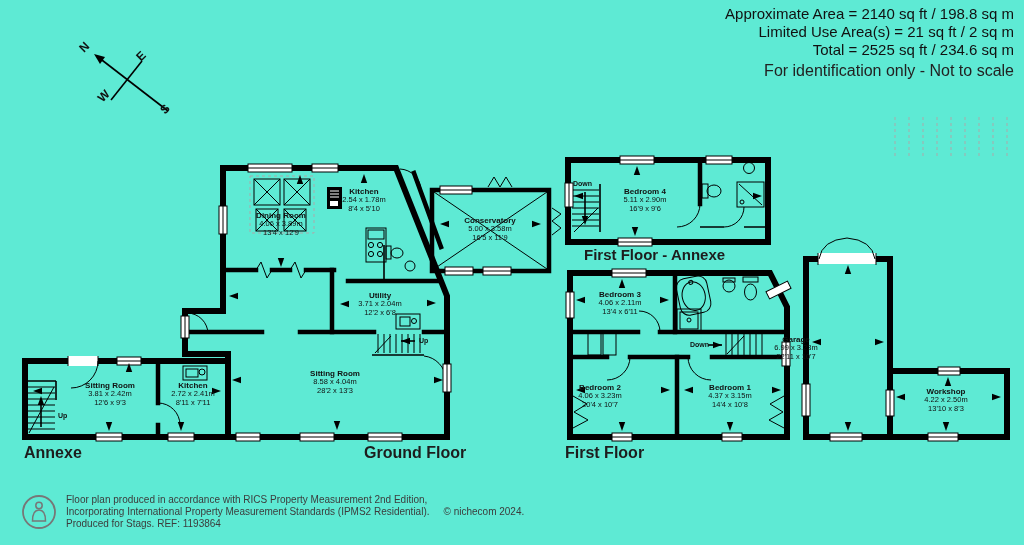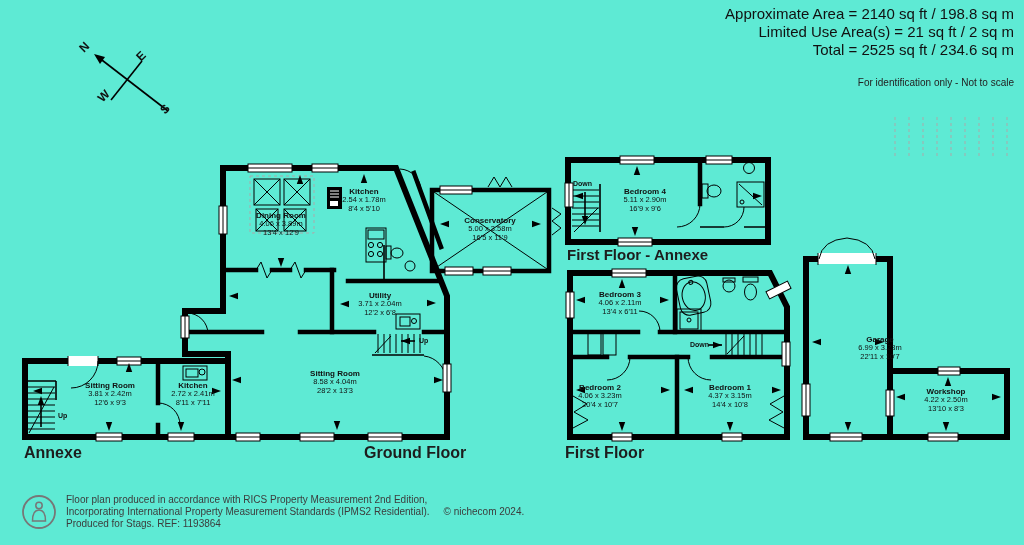--- a/index.html
+++ b/index.html
@@ -9,21 +9,21 @@
   .w6{stroke:#000;stroke-width:6;fill:none;stroke-linecap:square;}
   .w4{stroke:#000;stroke-width:4.5;fill:none;stroke-linecap:square;}
   .t{stroke:#000;stroke-width:1;fill:none;}
   .t2{stroke:#000;stroke-width:1.6;fill:none;}
   .win{fill:#fff;stroke:#000;stroke-width:1;}
   .gap{fill:#fff;stroke:none;}
   .dash{stroke:#aaa;stroke-width:1;fill:none;stroke-dasharray:3,3;}
   .blk{fill:#000;stroke:none;}
   .hd{position:absolute;right:10px;top:5px;text-align:right;}
   .hd-line{font-size:15px;line-height:18px;color:#111;}
-  .hd-note{font-size:10px;color:#222;margin-top:18px;}
+  .hd-note{font-size:16px;color:#222;margin-top:3px;}
   .legend{position:absolute;left:886px;top:113px;width:134px;height:47px;
           border:1px dashed #999;display:flex;align-items:center;justify-content:center;
           text-align:center;font-weight:bold;font-size:12.5px;line-height:1.12;color:#111;}
   .rl{position:absolute;transform:translateX(-50%);text-align:center;white-space:nowrap;}
   .rn{font-weight:bold;font-size:8px;line-height:9px;color:#111;}
   .rd{font-size:7.5px;line-height:8.5px;color:#111;}
   .pl{position:absolute;font-weight:bold;font-size:16px;color:#1d1d1d;}
   .pl2{position:absolute;font-weight:bold;font-size:15px;color:#1d1d1d;}
   .sl{position:absolute;font-size:7px;font-weight:bold;color:#111;}
   .cl{position:absolute;font-weight:bold;font-size:12px;transform:rotate(-45deg);color:#111;}
@@ -372,40 +372,40 @@
 <div class="rl" style="left:600px;top:383px;">
   <div class="rn">Bedroom 2</div>
   <div class="rd">4.06 x 3.23m</div>
   <div class="rd">20'4 x 10'7</div>
 </div>
 <div class="rl" style="left:730px;top:383px;">
   <div class="rn">Bedroom 1</div>
   <div class="rd">4.37 x 3.15m</div>
   <div class="rd">14'4 x 10'8</div>
 </div>
-<div class="rl" style="left:880px;top:335px;">
+<div class="rl" style="left:796px;top:335px;">
   <div class="rn">Garage</div>
   <div class="rd">6.99 x 3.23m</div>
   <div class="rd">22'11 x 10'7</div>
 </div>
 <div class="rl" style="left:946px;top:387px;">
   <div class="rn">Workshop</div>
   <div class="rd">4.22 x 2.50m</div>
   <div class="rd">13'10 x 8'3</div>
 </div>
 
 <div class="sl" style="left:419px;top:337px;">Up</div>
 <div class="sl" style="left:58px;top:412px;">Up</div>
 <div class="sl" style="left:573px;top:180px;">Down</div>
 <div class="sl" style="left:690px;top:341px;">Down</div>
 
 <div class="pl" style="left:24px;top:444px;">Annexe</div>
 <div class="pl" style="left:364px;top:444px;">Ground Floor</div>
 <div class="pl" style="left:565px;top:444px;">First Floor</div>
-<div class="pl2" style="left:567px;top:246px;text-align:right;">First Floor - Annexe</div>
+<div class="pl2" style="left:584px;top:246px;text-align:right;">First Floor - Annexe</div>
 
 <div class="ft">
   <div>Floor plan produced in accordance with RICS Property Measurement 2nd Edition,</div>
   <div>
     <span>Incorporating International Property Measurement Standards (IPMS2 Residential).</span><span class="cpy">© nichecom 2024.</span>
   </div>
   <div>Produced for Stags.   REF:  1193864</div>
 </div>
 
 </div>

